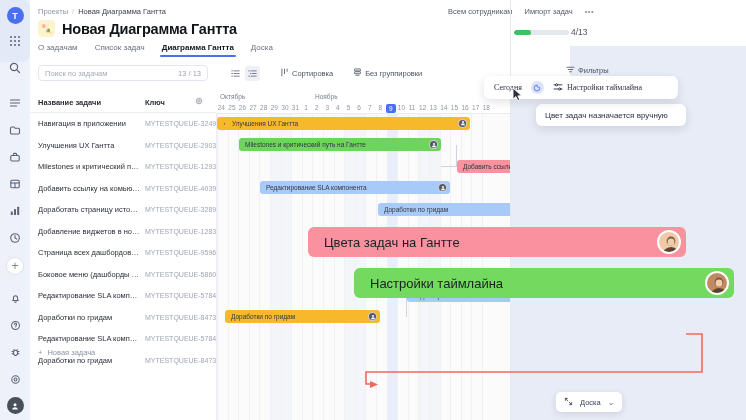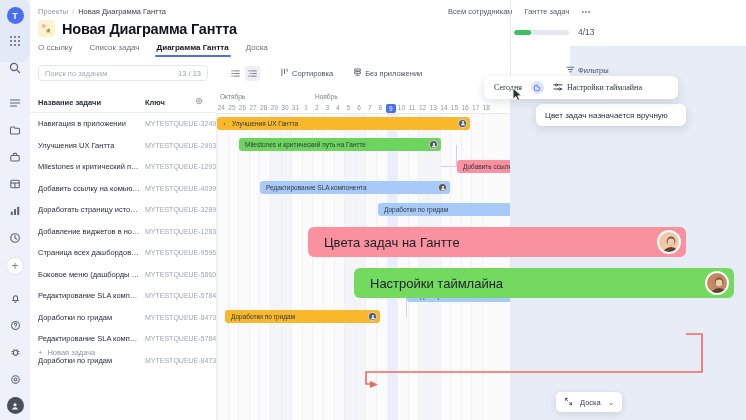--- a/index.html
+++ b/index.html
@@ -78,21 +78,21 @@
     position: absolute; left: 38px; top: 20px; display: flex; align-items: center; gap: 7px;
   }
   .title-badge {
     width: 17px; height: 17px; border-radius: 4px; background: #fdf3cd;
     display: flex; align-items: center; justify-content: center; font-size: 9px;
   }
   .title-txt { font-size: 14.5px; font-weight: bold; color: #111419; letter-spacing: -0.2px; }
 
   
   .prog-wrap {
-    position: absolute; left: 514px; top: 27px; display: flex; align-items: center; gap: 9px;
+    position: absolute; left: 514px; top: 27px; display: flex; align-items: center; gap: 2px;
   }
   .prog-bar { width: 55px; height: 5px; border-radius: 3px; background: #e4e7ee; overflow: hidden; }
   .prog-fill { height: 100%; background: #3fc060; border-radius: 3px; }
   .prog-lbl { font-size: 8.5px; color: #4b5160; }
 
   
   .tabs {
     position: absolute; left: 38px; top: 43px; display: flex; align-items: flex-start; gap: 17px;
     font-size: 8px; color: #6a7081;
   }
@@ -358,38 +358,38 @@
   <div class="panel-wide" style="left:440px;width:130px;height:92px;top:0;"></div>
 
   <div class="crumb">
     <span>Проекты</span>
     <span class="sep">/</span>
     <span class="cur">Новая Диаграмма Гантта</span>
   </div>
 
   <div class="hdr-actions">
     <span>Всем сотрудникам</span>
-    <span>Гантте задач</span>
+    <span>Импорт задач</span>
     <span class="dots">•••</span>
   </div>
 
   <div class="title-row">
     <span class="title-badge">🍡</span>
     <span class="title-txt">Новая Диаграмма Гантта</span>
   </div>
 
   <div class="prog-wrap">
     <div class="prog-bar">
       <div class="prog-fill" id="progFill" style="width: 31%; background: rgb(63, 192, 96);"></div>
     </div>
     <span class="prog-lbl">4/13</span>
   </div>
 
   <div class="tabs">
-    <div class="tab">О ссылку</div>
+    <div class="tab">О задачам</div>
     <div class="tab">Список задач</div>
     <div class="tab active">Диаграмма Гантта</div>
     <div class="tab">Доска</div>
   </div>
 
   <div class="toolbar">
     <div class="search">
       <span>Поиск по задачам</span>
       <span class="cnt">13 / 13</span>
     </div>
@@ -426,21 +426,21 @@
       <span>Сортировка</span>
     </div>
     <div class="tb-item">
       <span>
         <svg width="9" height="9" viewBox="0 0 12 12" fill="none" stroke="currentColor" stroke-width="1.1">
           <rect x="2" y="1.3" width="8" height="2.6" rx=".6"></rect>
             <rect x="2" y="5" width="8" height="2.6" rx=".6"></rect>
             <line x1="4" y1="9.7" x2="8" y2="9.7" stroke-linecap="round"></line>
         </svg>
       </span>
-      <span>Без приложении</span>
+      <span>Без группировки</span>
     </div>
   </div>
 
   <div class="tb-filters">
     <span>
       <svg width="9" height="9" viewBox="0 0 12 12" fill="none" stroke="currentColor" stroke-width="1.1" stroke-linecap="round">
         <line x1="1.5" y1="3" x2="10.5" y2="3"></line>
           <line x1="3" y1="6" x2="9" y2="6"></line>
           <line x1="4.8" y1="9" x2="7.2" y2="9"></line>
       </svg>

